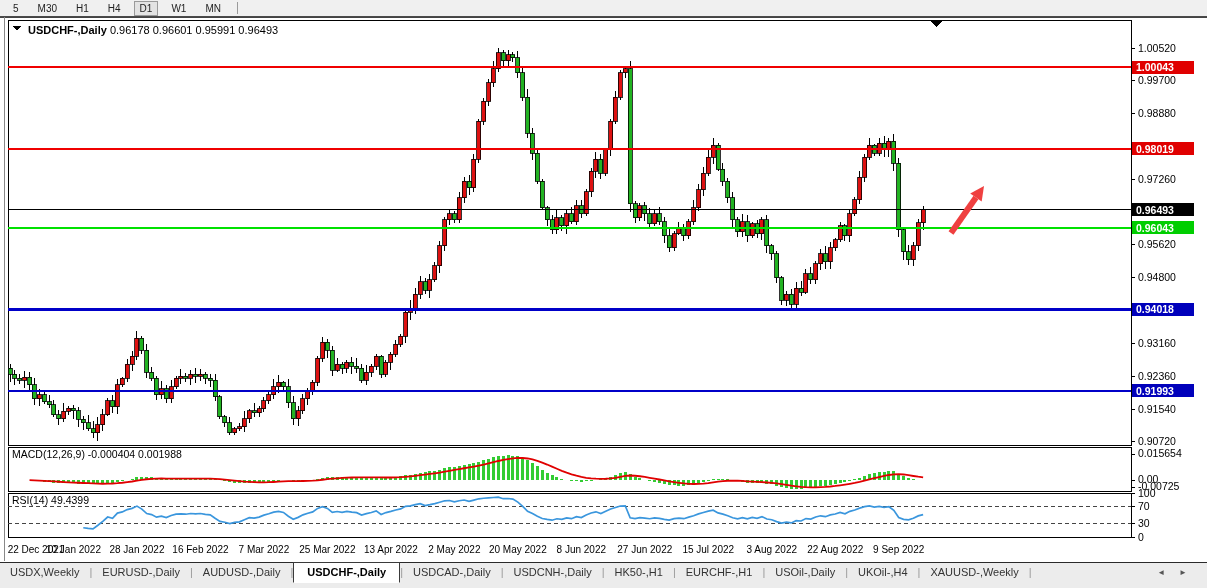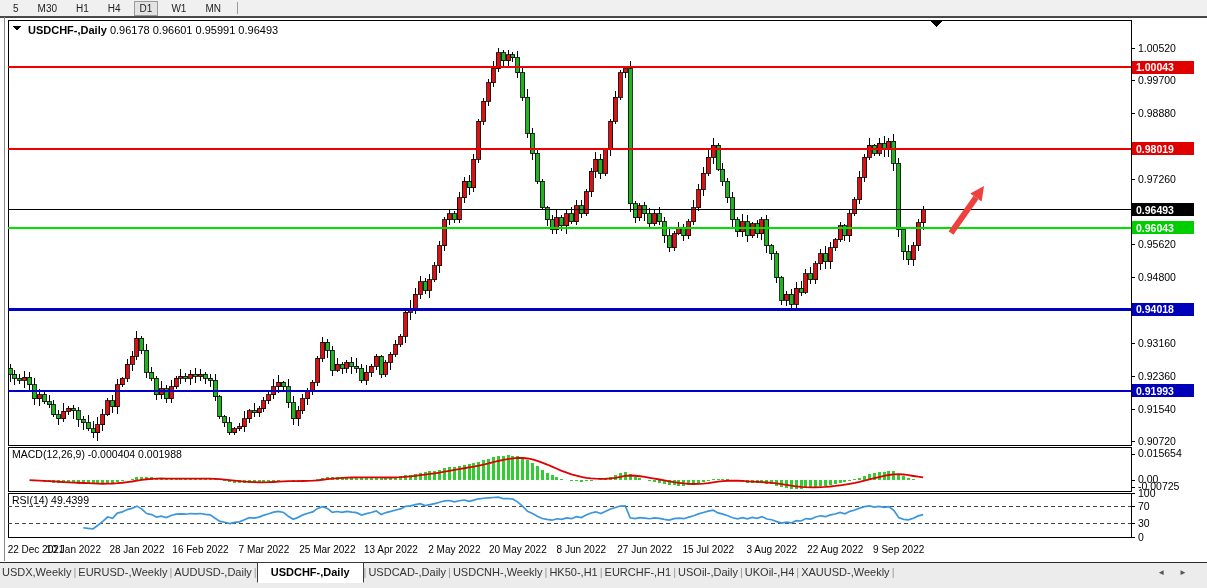--- a/index.html
+++ b/index.html
@@ -8,21 +8,21 @@
   #toolbar{position:absolute;left:0;top:0;width:1207px;height:16px;background:#f0f0f0;
            border-bottom:1px solid #4a4a4a;display:flex;align-items:center;font-size:10px;color:#222;}
   .tf{padding:0 5px;margin-left:7px;line-height:13px;border:1px solid transparent;cursor:default;}
   .tf.active{background:#e3e3e3;border:1px solid #9a9a9a;}
   .tf-sep{width:1px;height:12px;background:#9a9a9a;margin-left:10px;}
   
   #chart-svg{position:absolute;left:0;top:17px;}
   
   #tabbar{position:absolute;left:0;top:562px;width:1207px;height:26px;background:#ececec;
           border-top:1px solid #2a2a2a;display:flex;align-items:flex-start;font-size:11px;color:#333;}
-  .tab{padding:3px 2px 4px;white-space:nowrap;cursor:default;}
+  .tab{padding:3px 10px 4px;white-space:nowrap;cursor:default;}
   .tab.active{background:#ffffff;border:1px solid #3a3a3a;border-bottom:1px solid #ffffff;
               font-weight:bold;color:#000;margin-top:-1px;padding:3px 13px 4px;}
   .tab-sep{color:#999;padding-top:3px;}
   #tab-scroll{position:absolute;right:6px;top:5px;font-size:8px;color:#555;letter-spacing:14px;}
   text{font-family:"Liberation Sans",sans-serif;}
 </style>
 </head>
 <body>
 
 <div id="app">
@@ -688,29 +688,29 @@
       <g shape-rendering="auto">
         <line x1="951" y1="216" x2="975.9551740993367" y2="180.45778234336893" stroke="#ef4040" stroke-width="6"></line>
         <path d="M984 169 L981.6840652710212 184.48019529370058 L970.2262829276522 176.4353693930373 Z" fill="#ef4040"></path>
       </g>
     </svg>
 
   <div id="tabbar">
     <div id="tabs" style="display:flex;align-items:flex-start;">
         <span class="tab">USDX,Weekly</span>
         <span class="tab-sep">|</span>
-        <span class="tab">EURUSD-,Weekly</span>
+        <span class="tab">EURUSD-,Daily</span>
         <span class="tab-sep">|</span>
         <span class="tab">AUDUSD-,Daily</span>
         <span class="tab-sep">|</span>
         <span class="tab active">USDCHF-,Daily</span>
         <span class="tab-sep">|</span>
         <span class="tab">USDCAD-,Daily</span>
         <span class="tab-sep">|</span>
-        <span class="tab">USDCNH-,Weekly</span>
+        <span class="tab">USDCNH-,Daily</span>
         <span class="tab-sep">|</span>
         <span class="tab">HK50-,H1</span>
         <span class="tab-sep">|</span>
         <span class="tab">EURCHF-,H1</span>
         <span class="tab-sep">|</span>
         <span class="tab">USOil-,Daily</span>
         <span class="tab-sep">|</span>
         <span class="tab">UKOil-,H4</span>
         <span class="tab-sep">|</span>
         <span class="tab">XAUUSD-,Weekly</span>

